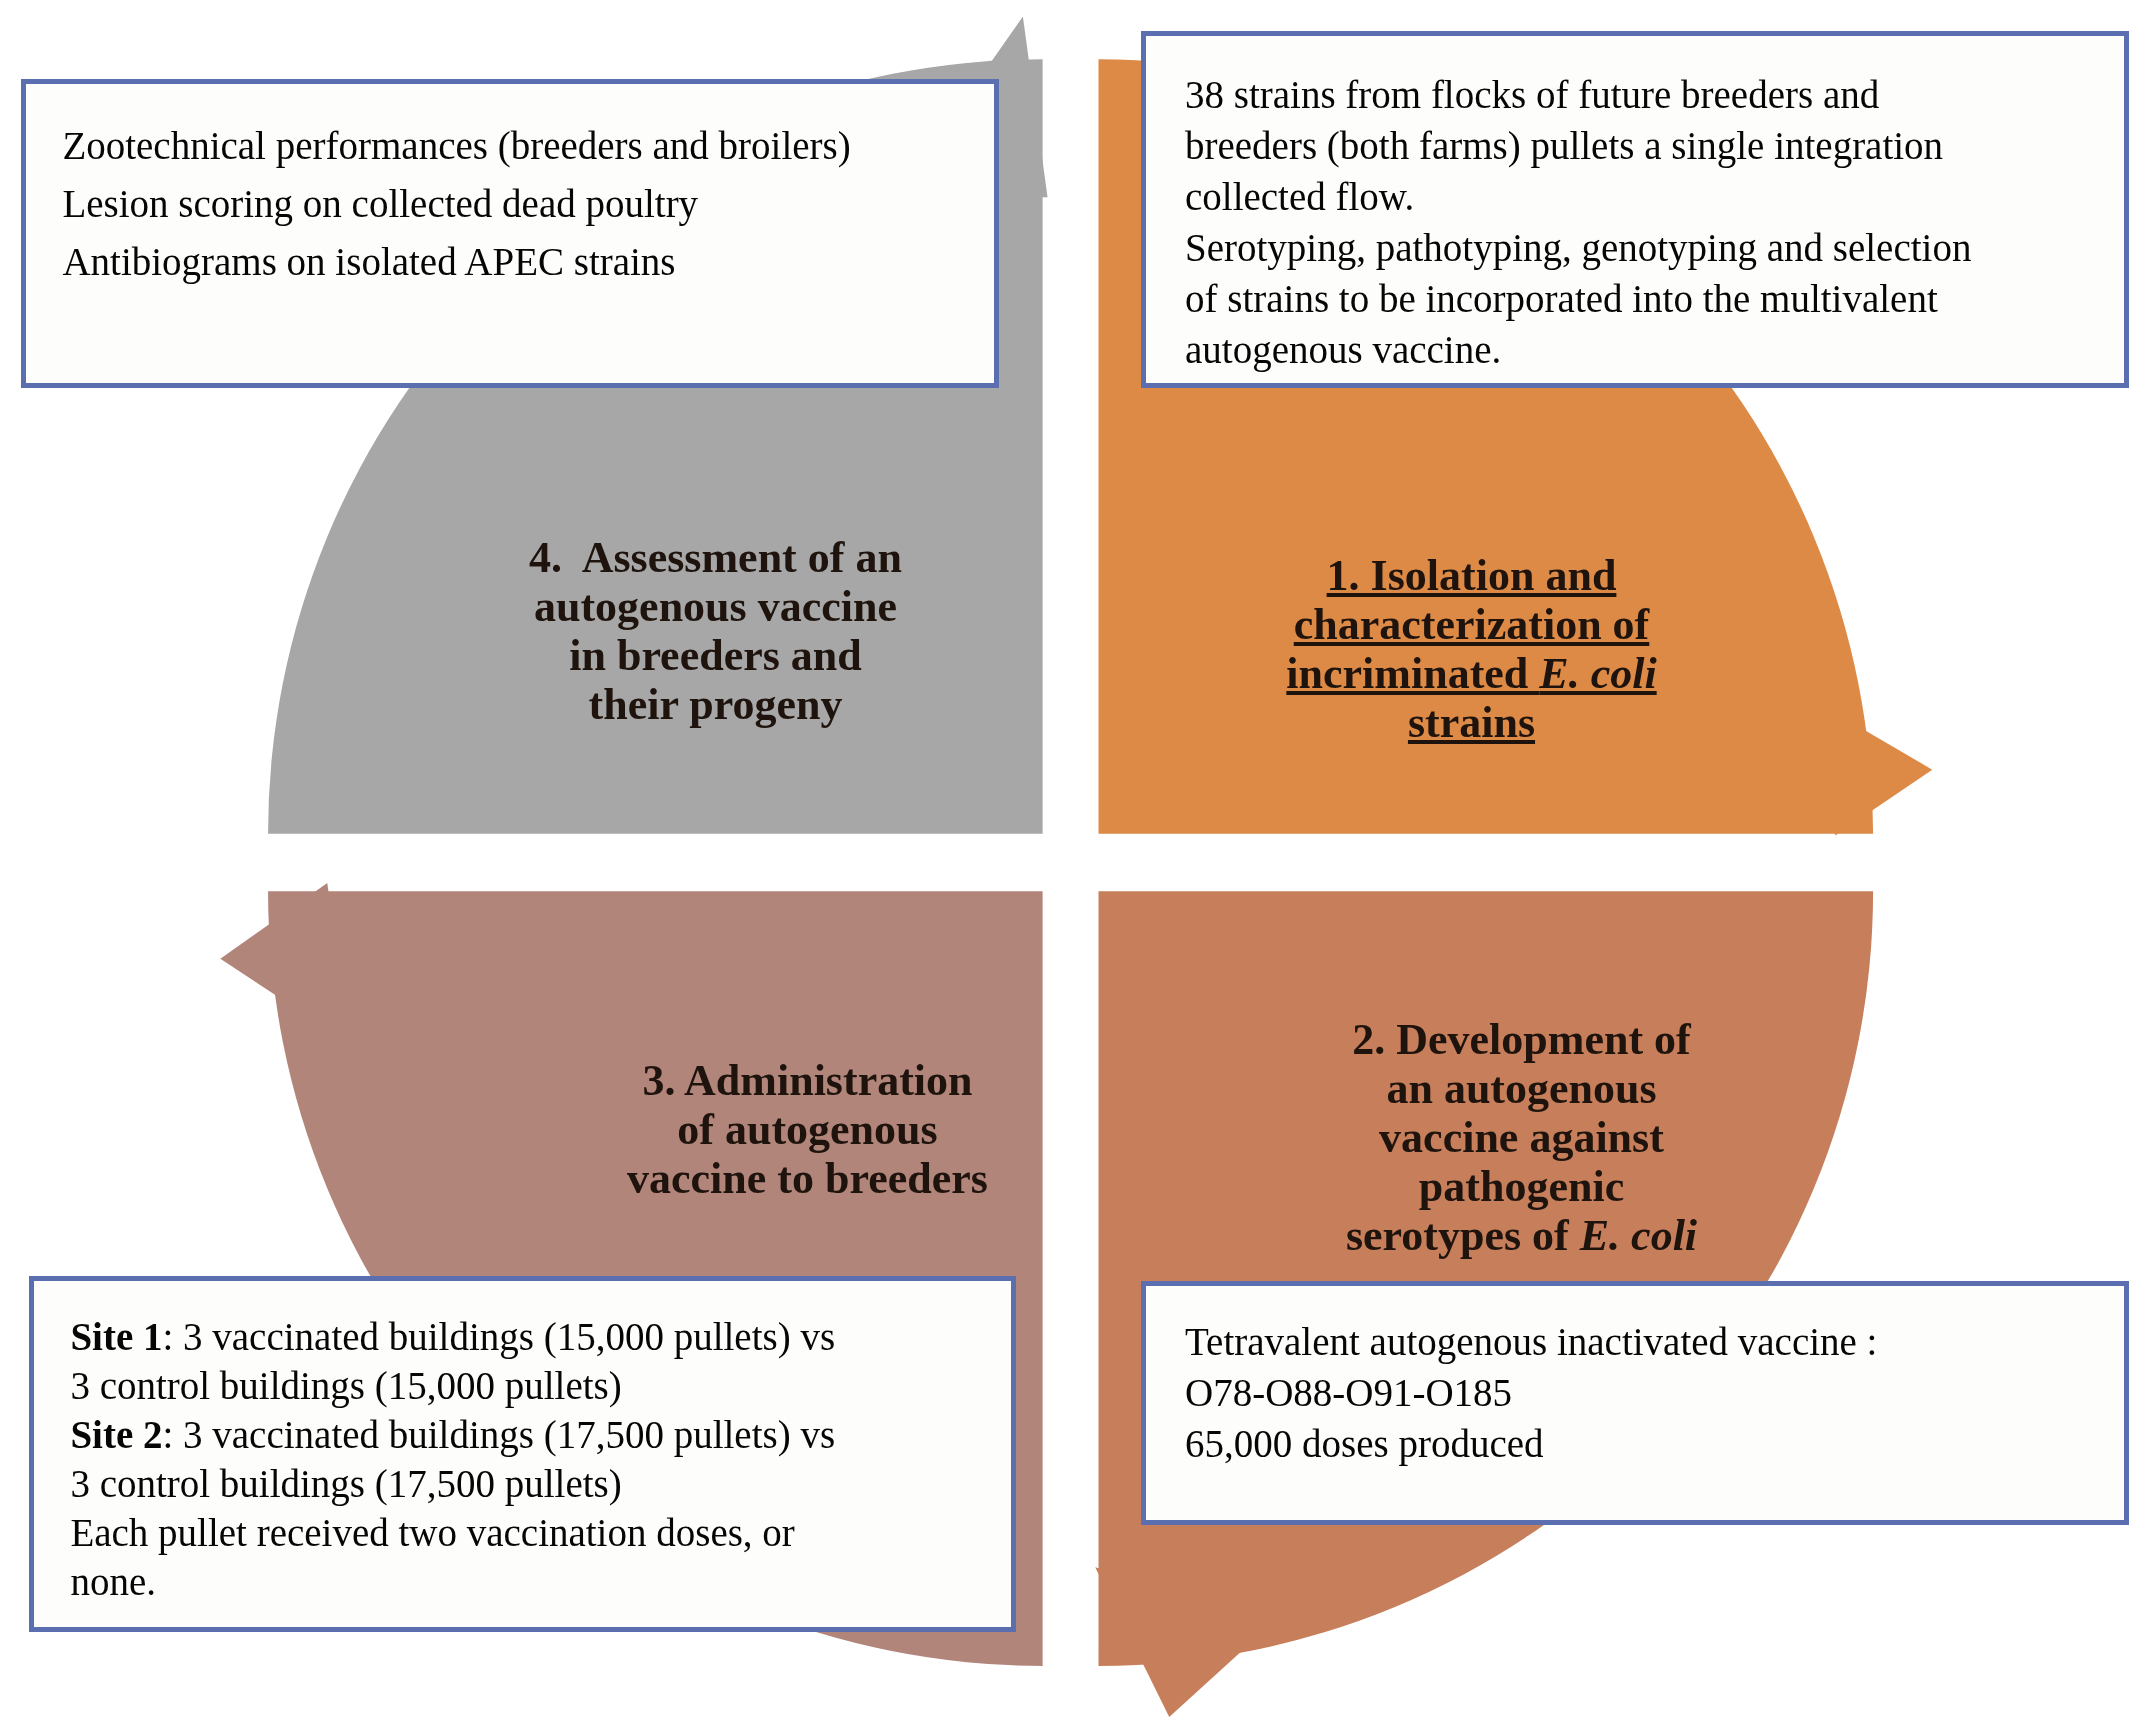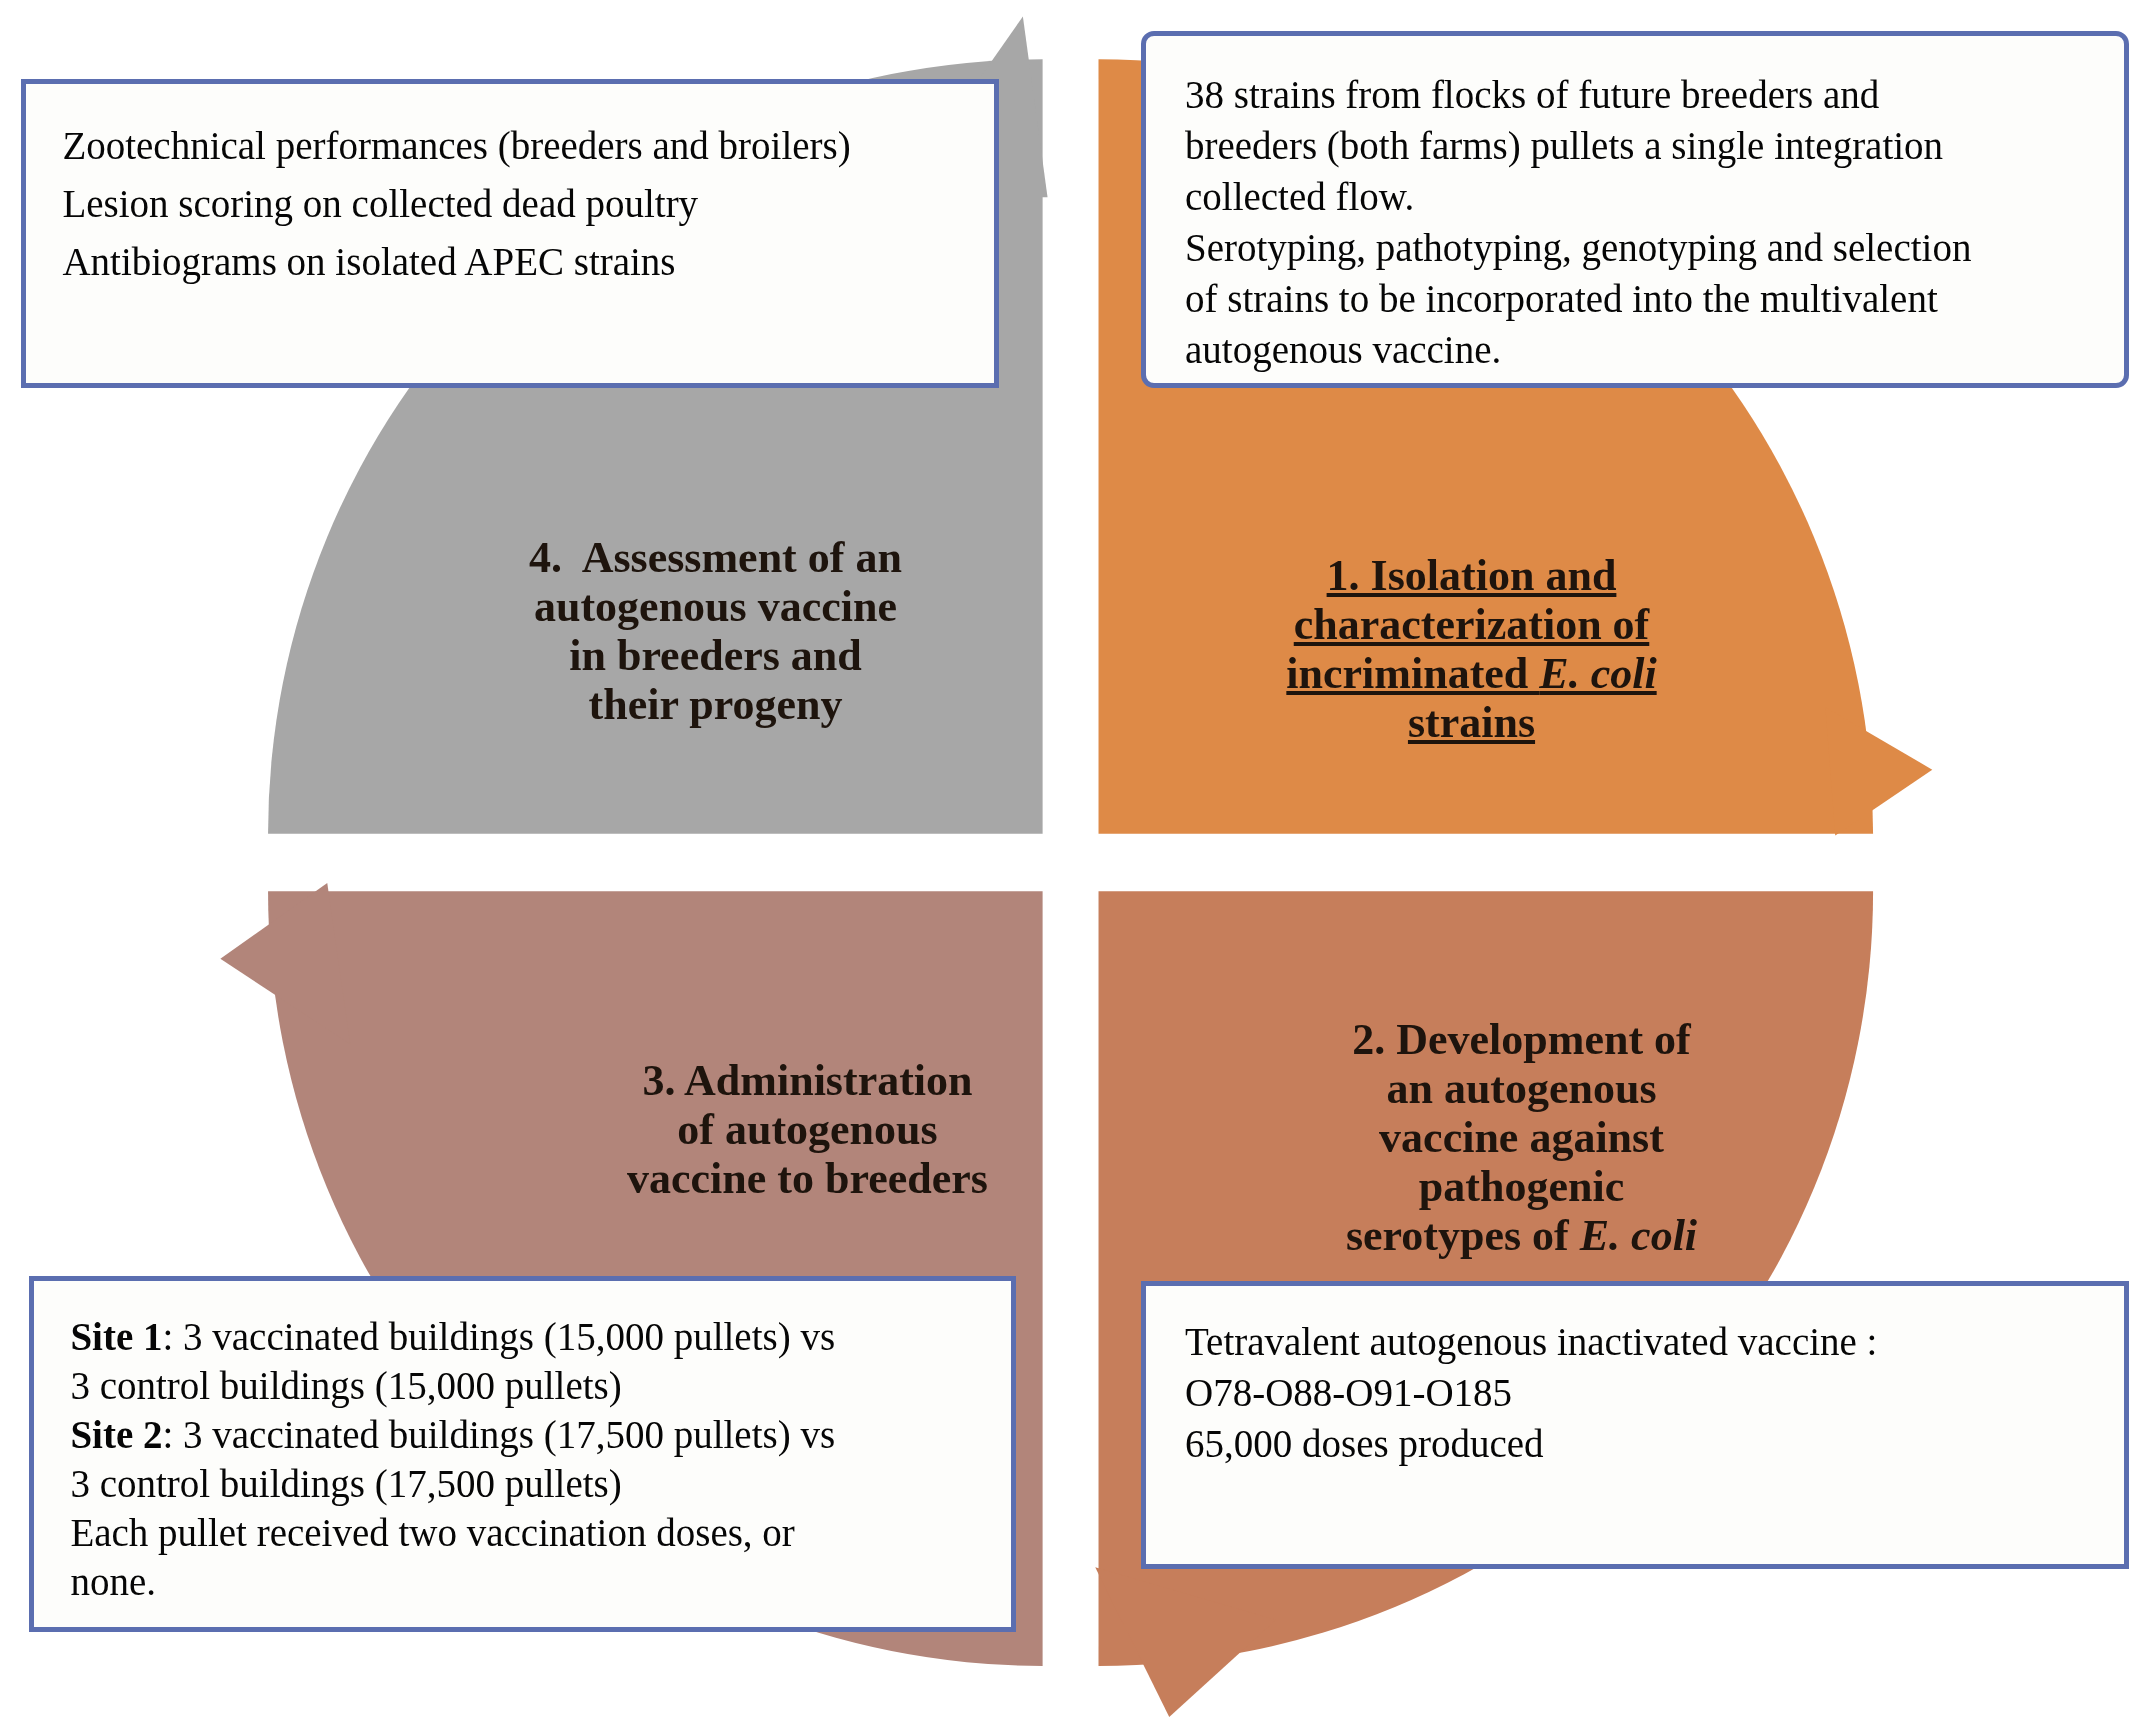--- a/index.html
+++ b/index.html
@@ -9,23 +9,23 @@
   svg.cycle{position:absolute;left:0;top:0;}
   .qlabel{position:absolute;font-weight:700;text-align:center;
           color:#1E140D;font-size:44px;line-height:49px;}
   .qlabel .it{font-style:italic;}
   .callout{position:absolute;background:#FDFDFB;border:5px solid #5B6EB0;
            box-sizing:border-box;color:#060606;font-size:39px;}
   .callout .cl-line{white-space:nowrap;}
   .b{font-weight:700;}
   .it{font-style:italic;}
   .cl-tl{left:21.4px;top:79px;width:978px;height:309px;padding:33px 36px 0 36px;line-height:58px;}
-  .cl-tr{left:1141px;top:31px;width:988px;height:357px;padding:33px 39px 16px 39px;line-height:51px;border-radius:13px;}
+  .cl-tr{left:1141px;top:31px;width:988px;height:357px;padding:33px 39px 16px 39px;line-height:51px;}
   .cl-bl{left:21.4px;top:1276px;width:987px;height:356px;padding:31px 36px 0 36px;line-height:49px;margin-left:8px;}
-  .cl-br{left:1141px;top:1281px;width:988px;height:288px;padding:30px 39px 0 39px;line-height:51px;}
+  .cl-br{left:1141px;top:1281px;width:988px;height:244px;padding:30px 39px 0 39px;line-height:51px;}
   .lbl-q1{left:1151px;top:551px;width:641px;text-decoration:underline;}
   .lbl-q4{left:403px;top:533px;width:625px;}
   .lbl-q2{left:1209px;top:1015px;width:625px;}
   .lbl-q3{left:499px;top:1056px;width:617px;}
 </style>
 </head>
 <body>
 
 <div class="stage">
 

